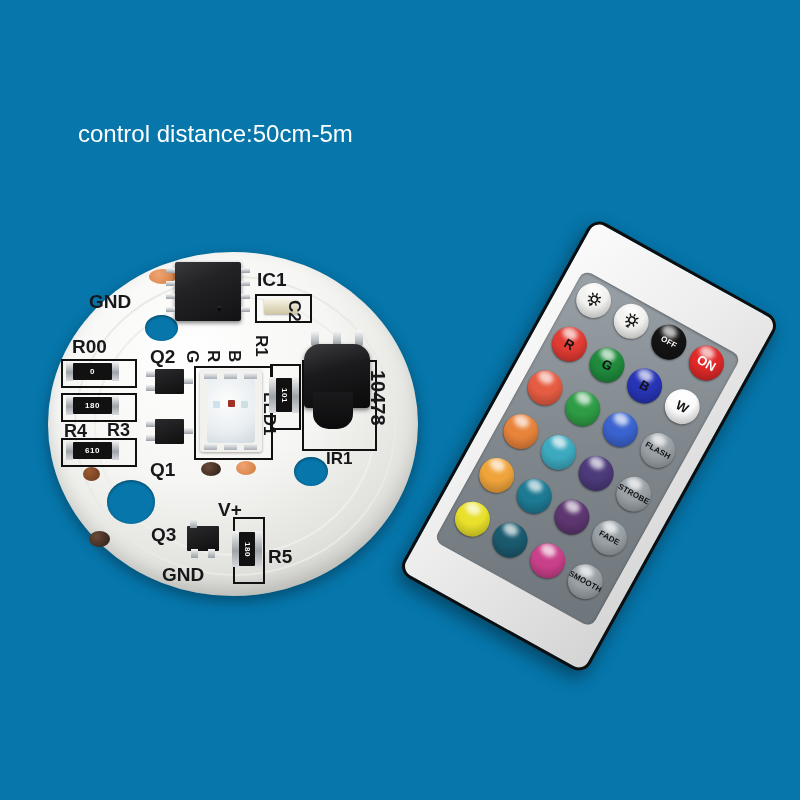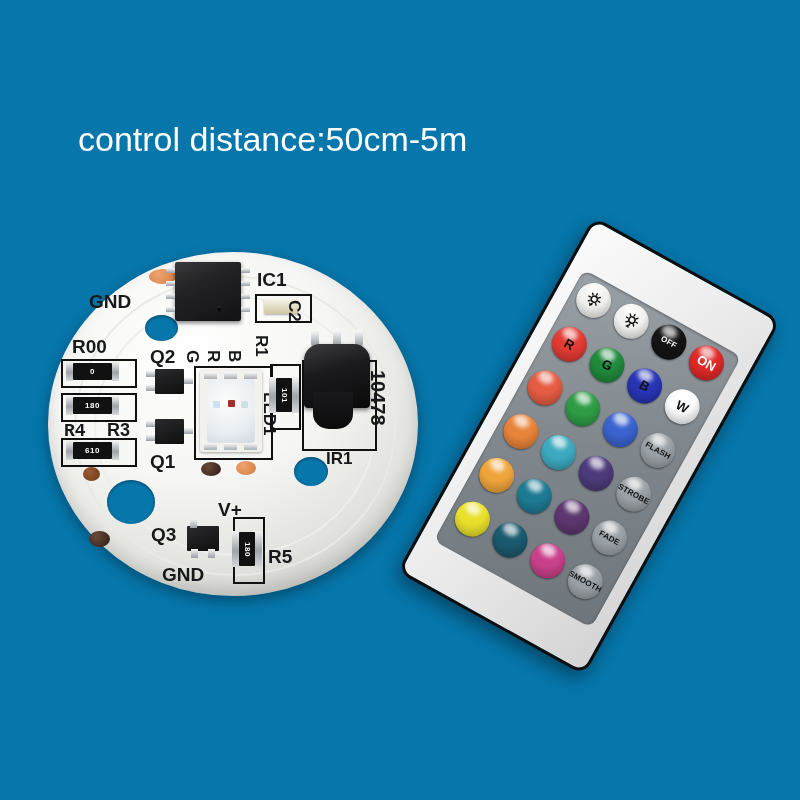--- a/index.html
+++ b/index.html
@@ -13,21 +13,21 @@
   #stage{position:absolute;inset:0;width:800px;height:800px;}
 
   
   .title{
     position:absolute;left:93px;top:52px;
     font-size:49px;font-weight:bold;color:#ffffff;
     letter-spacing:-0.5px;line-height:1;white-space:nowrap;
   }
   .subtitle{
     position:absolute;left:78px;top:122px;
-    font-size:34px;font-weight:normal;color:#ffffff;
+    font-size:24px;font-weight:normal;color:#ffffff;
     letter-spacing:0px;line-height:1;white-space:nowrap;
   }
 
   
   .pcb{
     position:absolute;left:48px;top:252px;width:370px;height:344px;
     border-radius:50%;
     background:
       radial-gradient(ellipse 85% 80% at 38% 30%, #ffffff 0%, #f6f6f4 45%, #e2e2de 78%, #c9c9c4 100%);
     box-shadow:0 5px 14px rgba(0,0,0,.35), inset 0 -7px 16px rgba(0,0,0,.13);
@@ -174,40 +174,40 @@
       <div class="sbox" style="left:13px;top:107px;width:72px;height:25px;"></div>
       <div class="res" style="left:25px;top:111px;width:39px;height:17px;">
           <span>0</span>
         </div>
 
       <div class="sbox" style="left:13px;top:141px;width:72px;height:25px;"></div>
       <div class="res" style="left:25px;top:145px;width:39px;height:17px;">
           <span>180</span>
         </div>
 
-      <div class="silk" style="left:16px;top:170px;font-size:18px;font-family:Liberation Mono, monospace;">R4</div>
+      <div class="silk" style="left:16px;top:170px;font-size:18px;">R4</div>
       <div class="silk" style="left:59px;top:169px;font-size:18px;">R3</div>
 
       <div class="sbox" style="left:13px;top:186px;width:72px;height:25px;"></div>
       <div class="res" style="left:25px;top:190px;width:39px;height:17px;">
           <span>610</span>
         </div>
 
       <div class="silk" style="left:102px;top:95px;font-size:19px;">Q2</div>
       <div class="sot" style="left:107px;top:117px;width:29px;height:25px;">
         <div class="leg" style="left:-9px;top:2px;"></div>
         <div class="leg" style="left:-9px;top:16px;"></div>
         <div class="leg" style="right:-9px;top:9px;"></div>
       </div>
       <div class="sot" style="left:107px;top:167px;width:29px;height:25px;">
         <div class="leg" style="left:-9px;top:2px;"></div>
         <div class="leg" style="left:-9px;top:16px;"></div>
         <div class="leg" style="right:-9px;top:9px;"></div>
       </div>
-      <div class="silk" style="left:102px;top:200px;font-size:19px;">Q1</div>
+      <div class="silk" style="left:102px;top:208px;font-size:19px;">Q1</div>
 
       <div class="silk" style="left:153px;top:98px;font-size:17px;transform:rotate(90deg);transform-origin:left top;">G</div>
       <div class="silk" style="left:174px;top:98px;font-size:17px;transform:rotate(90deg);transform-origin:left top;">R</div>
       <div class="silk" style="left:195px;top:98px;font-size:17px;transform:rotate(90deg);transform-origin:left top;">B</div>
 
       <div class="sbox" style="left:146px;top:114px;width:75px;height:90px;"></div>
       <div class="led" style="left:152px;top:118px;width:62px;height:82px;">
         <div class="padtop" style="left:4px;top:2px;"></div>
         <div class="padtop" style="left:24px;top:2px;"></div>
         <div class="padtop" style="left:44px;top:2px;"></div>

